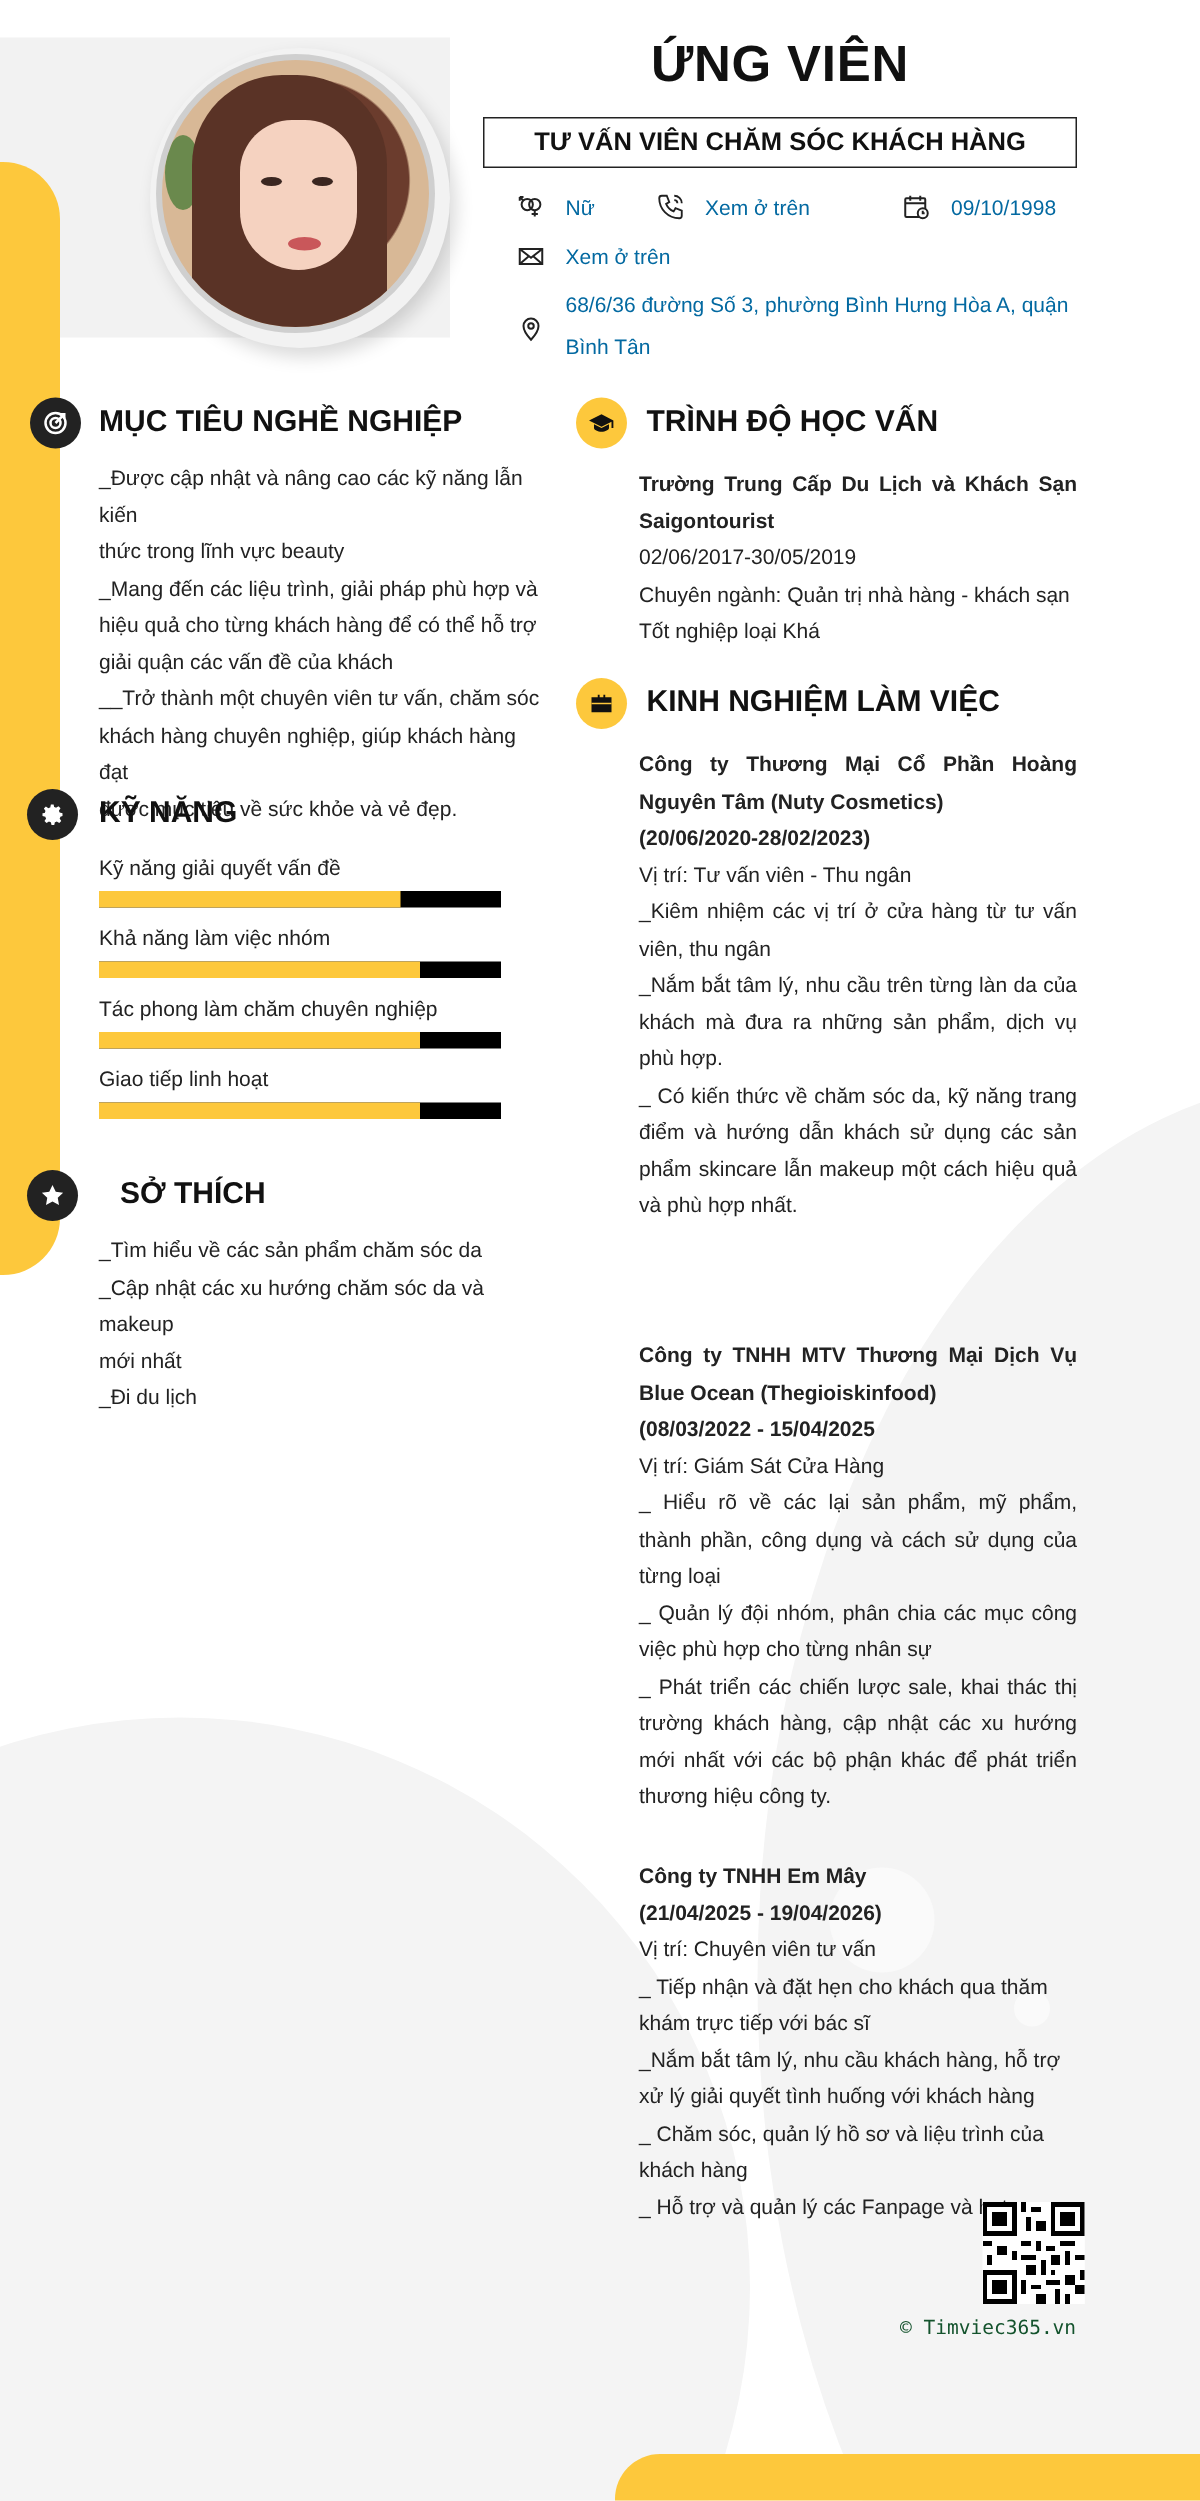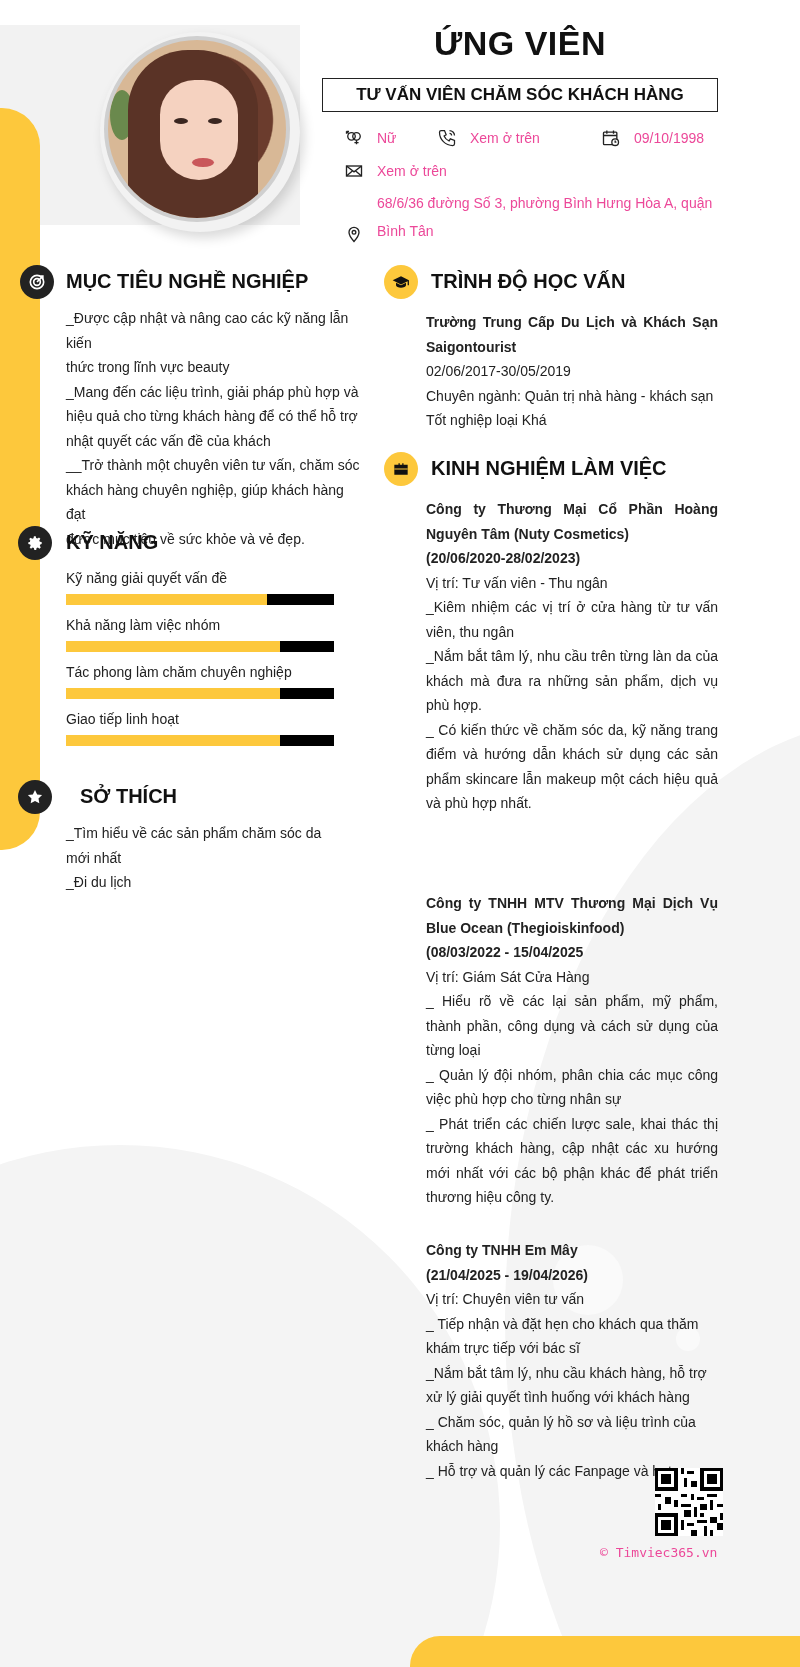--- a/index.html
+++ b/index.html
@@ -23,21 +23,21 @@
   .avatar .face { position: absolute; left: 52px; top: 40px; width: 78px; height: 100px; border-radius: 40px 40px 45px 45px; background: #f5d2c0; }
   .avatar .eye1, .avatar .eye2 { position: absolute; top: 78px; width: 14px; height: 6px; border-radius: 50%; background: #3a2620; }
   .avatar .eye1 { left: 66px; } .avatar .eye2 { left: 100px; }
   .avatar .lips { position: absolute; left: 84px; top: 118px; width: 22px; height: 9px; border-radius: 50%; background: #c9575a; }
   .avatar .plant { position: absolute; left: 2px; top: 50px; width: 24px; height: 50px; background: #4f7d3b; border-radius: 50%; opacity: 0.8; }
 
   
   .name { position: absolute; left: 322px; top: 24px; width: 396px; text-align: center; font-size: 34px; font-weight: 700; color: #111; letter-spacing: 0.5px; }
   .position-box { position: absolute; left: 322px; top: 78px; width: 396px; height: 34px; border: 1.5px solid #222; text-align: center; font-size: 17px; font-weight: 700; line-height: 31px; color: #111; }
 
-  .contact { position: absolute; display: flex; align-items: center; font-size: 14px; color: #ec4899; }
+  .contact { position: absolute; display: flex; align-items: center; font-size: 14px; color: #0369a1; }
   .contact .ico { width: 22px; height: 22px; display: inline-flex; align-items: center; justify-content: center; margin-right: 12px; }
   .contact svg { width: 20px; height: 20px; }
 
   
   .sec-icon { position: absolute; width: 34px; height: 34px; border-radius: 50%; display: flex; align-items: center; justify-content: center; }
   .sec-icon.dark { background: #222; }
   .sec-icon.yellow { background: #fdc83c; }
   .sec-icon svg { width: 20px; height: 20px; }
   .sec-title { position: absolute; font-size: 20px; font-weight: 700; color: #111; }
 
@@ -47,21 +47,21 @@
   .bold { font-weight: 700; }
 
   
   .skill-label { position: absolute; left: 66px; font-size: 14px; color: #222; }
   .skill-bar { position: absolute; left: 66px; width: 268px; height: 11px; background: #000; }
   .skill-fill { height: 100%; background: #fdc83c; }
 
   
   .qr { position: absolute; left: 655px; top: 1468px; width: 68px; height: 68px; background: #fff; }
   .qr svg { width: 68px; height: 68px; }
-  .footer-brand { position: absolute; left: 600px; top: 1545px; font-family: "DejaVu Sans Mono", "Liberation Mono", monospace; font-size: 13px; color: #ec4899; }
+  .footer-brand { position: absolute; left: 600px; top: 1545px; font-family: "DejaVu Sans Mono", "Liberation Mono", monospace; font-size: 13px; color: #14532d; }
 </style>
 </head>
 <body>
 
 <div class="bg-circle-right"></div>
 <div class="bg-circle-big"></div>
 <div class="bg-circle-small"></div>
 <div class="bg-circle-tiny"></div>
 <div class="bg-header-band"></div>
 <div class="bg-yellow-strip"></div>
@@ -113,21 +113,21 @@
 </div>
 <div class="contact" style="left:343px; top:160px;">
   <span class="ico">
     <svg viewBox="0 0 24 24" fill="none" stroke="#222" stroke-width="1.6">
         <rect x="3" y="6" width="18" height="12"></rect>
         <path d="M3 6l9 7 9-7M3 18l7-6M21 18l-7-6"></path>
       </svg>
   </span>
   <span>Xem ở trên</span>
 </div>
-<div class="contact" style="left:343px; top:192px; align-items:flex-end;">
+<div class="contact" style="left:343px; top:192px; align-items:center;">
   <span class="ico">
     <svg viewBox="0 0 24 24" fill="none" stroke="#222" stroke-width="1.6">
         <path d="M12 21s-6-6.5-6-11a6 6 0 0 1 12 0c0 4.5-6 11-6 11z"></path>
         <circle cx="12" cy="10" r="2.2"></circle>
       </svg>
   </span>
   <span style="line-height:28px; margin-top:-3px;">
     <span>68/6/36 đường Số 3, phường Bình Hưng Hòa A, quận</span><br>
     <span>Bình Tân</span>
   </span>
@@ -139,21 +139,21 @@
       <circle cx="12" cy="12" r="4"></circle>
       <path d="M12 12l7-7M16 5h3v3"></path>
     </svg>
 </div>
 <div class="sec-title" style="left:66px; top:270px;">MỤC TIÊU NGHỀ NGHIỆP</div>
 <div class="para" style="left:66px; top:306px; width:300px;">
   <p>_Được cập nhật và nâng cao các kỹ năng lẫn kiến</p>
   <p>thức trong lĩnh vực beauty</p>
   <p>_Mang đến các liệu trình, giải pháp phù hợp và</p>
   <p>hiệu quả cho từng khách hàng để có thể hỗ trợ</p>
-  <p>nhật quyết các vấn đề của khách</p>
+  <p>giải quận các vấn đề của khách</p>
   <p>__Trở thành một chuyên viên tư vấn, chăm sóc</p>
   <p>khách hàng chuyên nghiệp, giúp khách hàng đạt</p>
   <p>được mục tiêu về sức khỏe và vẻ đẹp.</p>
 </div>
 
 <div class="sec-icon dark" style="left:18px; top:526px;">
   <svg viewBox="0 0 24 24" fill="#fff">
       <path d="M12 8.5a3.5 3.5 0 1 0 0 7 3.5 3.5 0 0 0 0-7zm8 4.6v-2.2l-2.3-.5a6 6 0 0 0-.6-1.5l1.3-2-1.6-1.6-2 1.3a6 6 0 0 0-1.5-.6L12.9 4h-2.2l-.5 2.3a6 6 0 0 0-1.5.6l-2-1.3-1.6 1.6 1.3 2a6 6 0 0 0-.6 1.5L4 11v2.2l2.3.5c.1.5.3 1 .6 1.5l-1.3 2 1.6 1.6 2-1.3c.5.3 1 .5 1.5.6l.5 2.3h2.2l.5-2.3c.5-.1 1-.3 1.5-.6l2 1.3 1.6-1.6-1.3-2c.3-.5.5-1 .6-1.5z"></path>
     </svg>
 </div>
@@ -177,20 +177,21 @@
   </div>
 
 <div class="sec-icon dark" style="left:18px; top:780px;">
   <svg viewBox="0 0 24 24" fill="#fff">
       <path d="M12 3.5l2.6 5.4 5.9.8-4.3 4.1 1 5.8L12 16.8l-5.2 2.8 1-5.8-4.3-4.1 5.9-.8z"></path>
     </svg>
 </div>
 <div class="sec-title" style="left:80px; top:785px;">SỞ THÍCH</div>
 <div class="para" style="left:66px; top:821px; width:300px;">
   <p>_Tìm hiểu về các sản phẩm chăm sóc da</p>
+  <p>_Cập nhật các xu hướng chăm sóc da và makeup</p>
   <p>mới nhất</p>
   <p>_Đi du lịch</p>
 </div>
 
 <div class="sec-icon yellow" style="left:384px; top:265px;">
   <svg viewBox="0 0 24 24" fill="#111">
       <path d="M12 5L2 10l10 5 8-4v5h1.5v-6z"></path>
       <path d="M6 13v3c0 1.5 3 3 6 3s6-1.5 6-3v-3l-6 3z"></path>
     </svg>
 </div>

